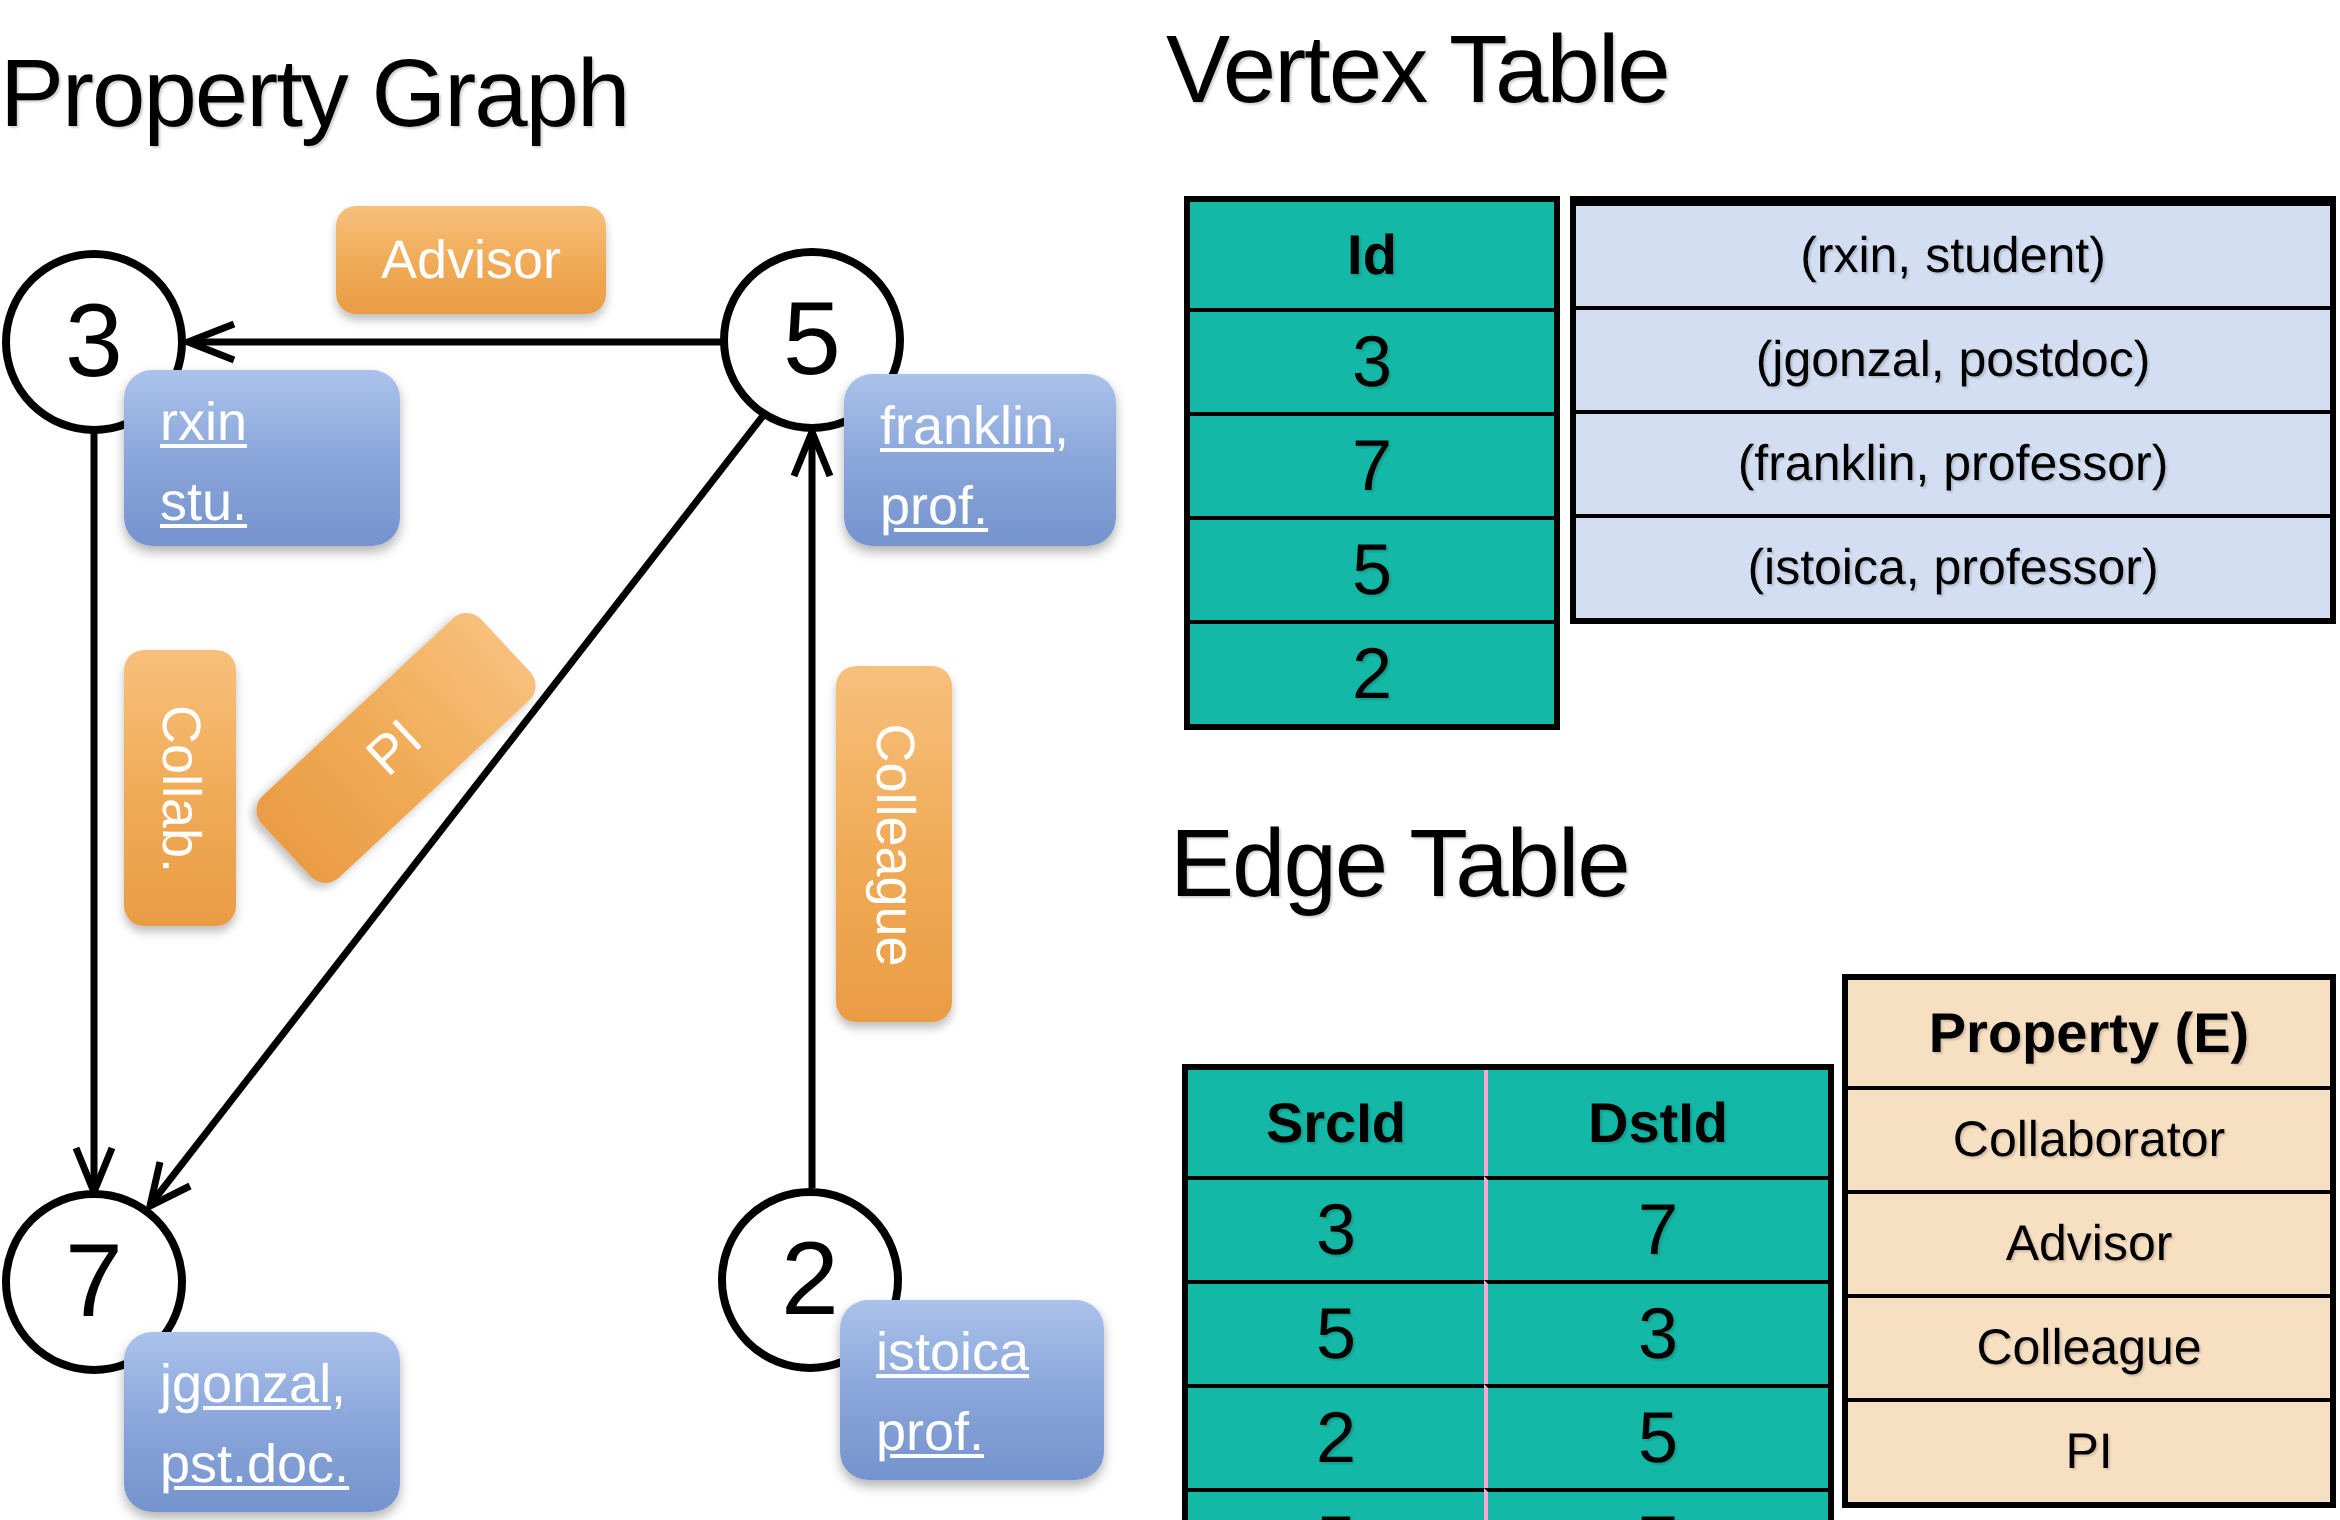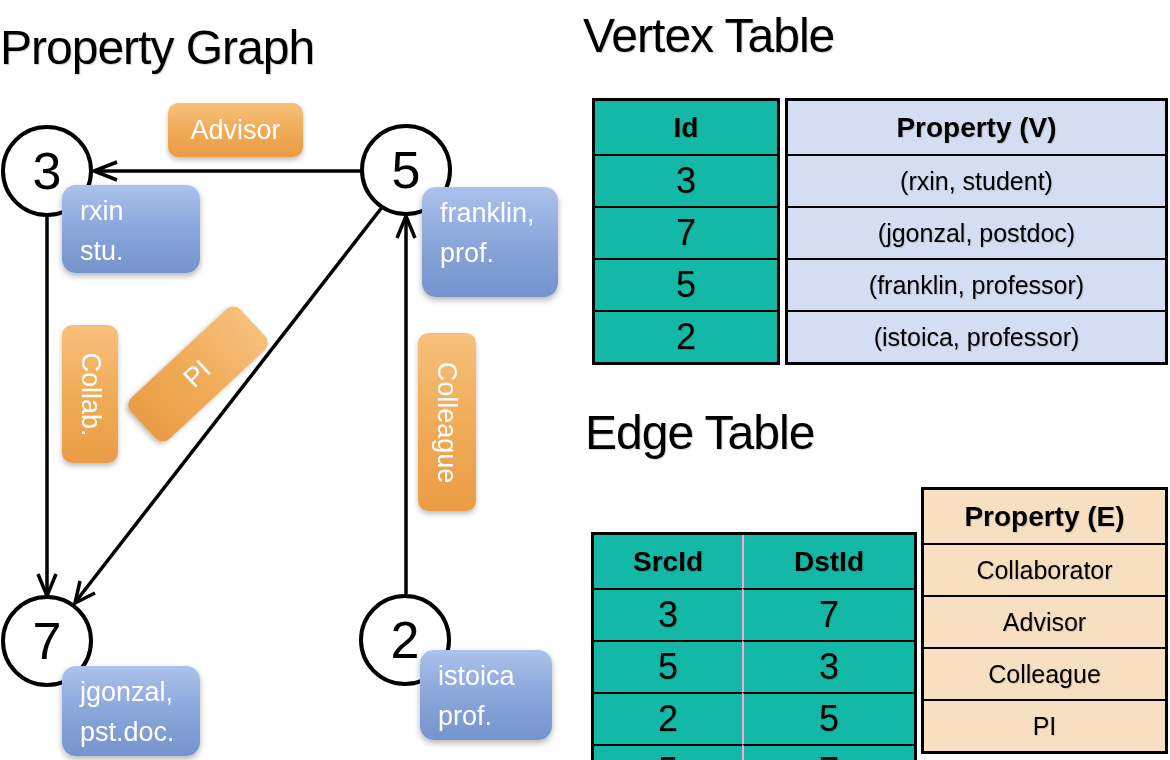--- a/index.html
+++ b/index.html
@@ -17,21 +17,21 @@
   .pill{background:linear-gradient(180deg,#f7c07c 0%,#f0aa55 55%,#ea9c45 100%);
         border-radius:10px;box-shadow:0 3px 5px rgba(0,0,0,0.25);
         display:flex;align-items:center;justify-content:center;
         color:#fff;font-size:27px;font-weight:400;}
   .pill .vtext{transform:rotate(90deg);white-space:nowrap;}
   .pill .vtext-up{transform:rotate(-90deg);white-space:nowrap;}
   
   .vbox{background:linear-gradient(180deg,#abc2eb 0%,#8aa6da 50%,#7593cd 100%);
         border-radius:14px;box-shadow:0 3px 6px rgba(0,0,0,0.3);
         color:#fff;font-size:27px;line-height:40px;
-        padding:6px 0 0 18px;box-sizing:border-box;}
+        padding:6px 0 0 18px;box-sizing:border-box;text-decoration:underline;}
   
   .tcol{border:3px solid #000;box-sizing:border-box;background:#14b8a6;}
   .cell{height:52px;display:flex;align-items:center;justify-content:center;
         font-size:25px;font-weight:300;border-top:2px solid #000;
         text-shadow:1px 1px 1px rgba(0,0,0,0.15);box-sizing:border-box;}
   .cell.first{border-top:none;height:53px;}
   .cell.head{font-weight:700;font-size:28px;}
   .cell.num{font-size:36px;}
   .bluecell{background:#d3def2;}
   .tancell{background:#f7dfc2;}
@@ -81,21 +81,21 @@
   <span class="vtext-up">PI</span>
 </div>
 <div class="abs pill" style="left:418px;top:333px;width:58px;height:178px;">
   <span class="vtext">Colleague</span>
 </div>
 
 <div class="abs vbox" style="left:62px;top:185px;width:138px;height:88px;">
   <div>rxin</div>
   <div>stu.</div>
 </div>
-<div class="abs vbox" style="left:422px;top:187px;width:136px;height:110px;">
+<div class="abs vbox" style="left:422px;top:187px;width:136px;height:86px;">
   <div>franklin,</div>
   <div>prof.</div>
 </div>
 <div class="abs vbox" style="left:62px;top:650px;width:138px;height:90px;margin-top:16px;">
   <div>jgonzal,</div>
   <div>pst.doc.</div>
 </div>
 <div class="abs vbox" style="left:420px;top:650px;width:132px;height:90px;">
   <div>istoica</div>
   <div>prof.</div>
@@ -105,21 +105,20 @@
 
 <div class="abs" style="left:592px;top:98px;">
   <div class="tcol abs" style="left:0;top:0;width:188px;">
     <div class="cell head first">Id</div>
     <div class="cell num">3</div>
     <div class="cell num">7</div>
     <div class="cell num">5</div>
     <div class="cell num">2</div>
   </div>
   <div class="tcol abs" style="left:193px;top:0;width:383px;">
-    <div class="cell head first bluecell">Property (V)</div>
     <div class="cell bluecell">(rxin, student)</div>
     <div class="cell bluecell">(jgonzal, postdoc)</div>
     <div class="cell bluecell">(franklin, professor)</div>
     <div class="cell bluecell">(istoica, professor)</div>
   </div>
 </div>
 
 <div class="abs title" style="left:585px;top:405px;width:500px;">Edge Table</div>
 
 <div class="abs" style="left:591px;top:487px;">

